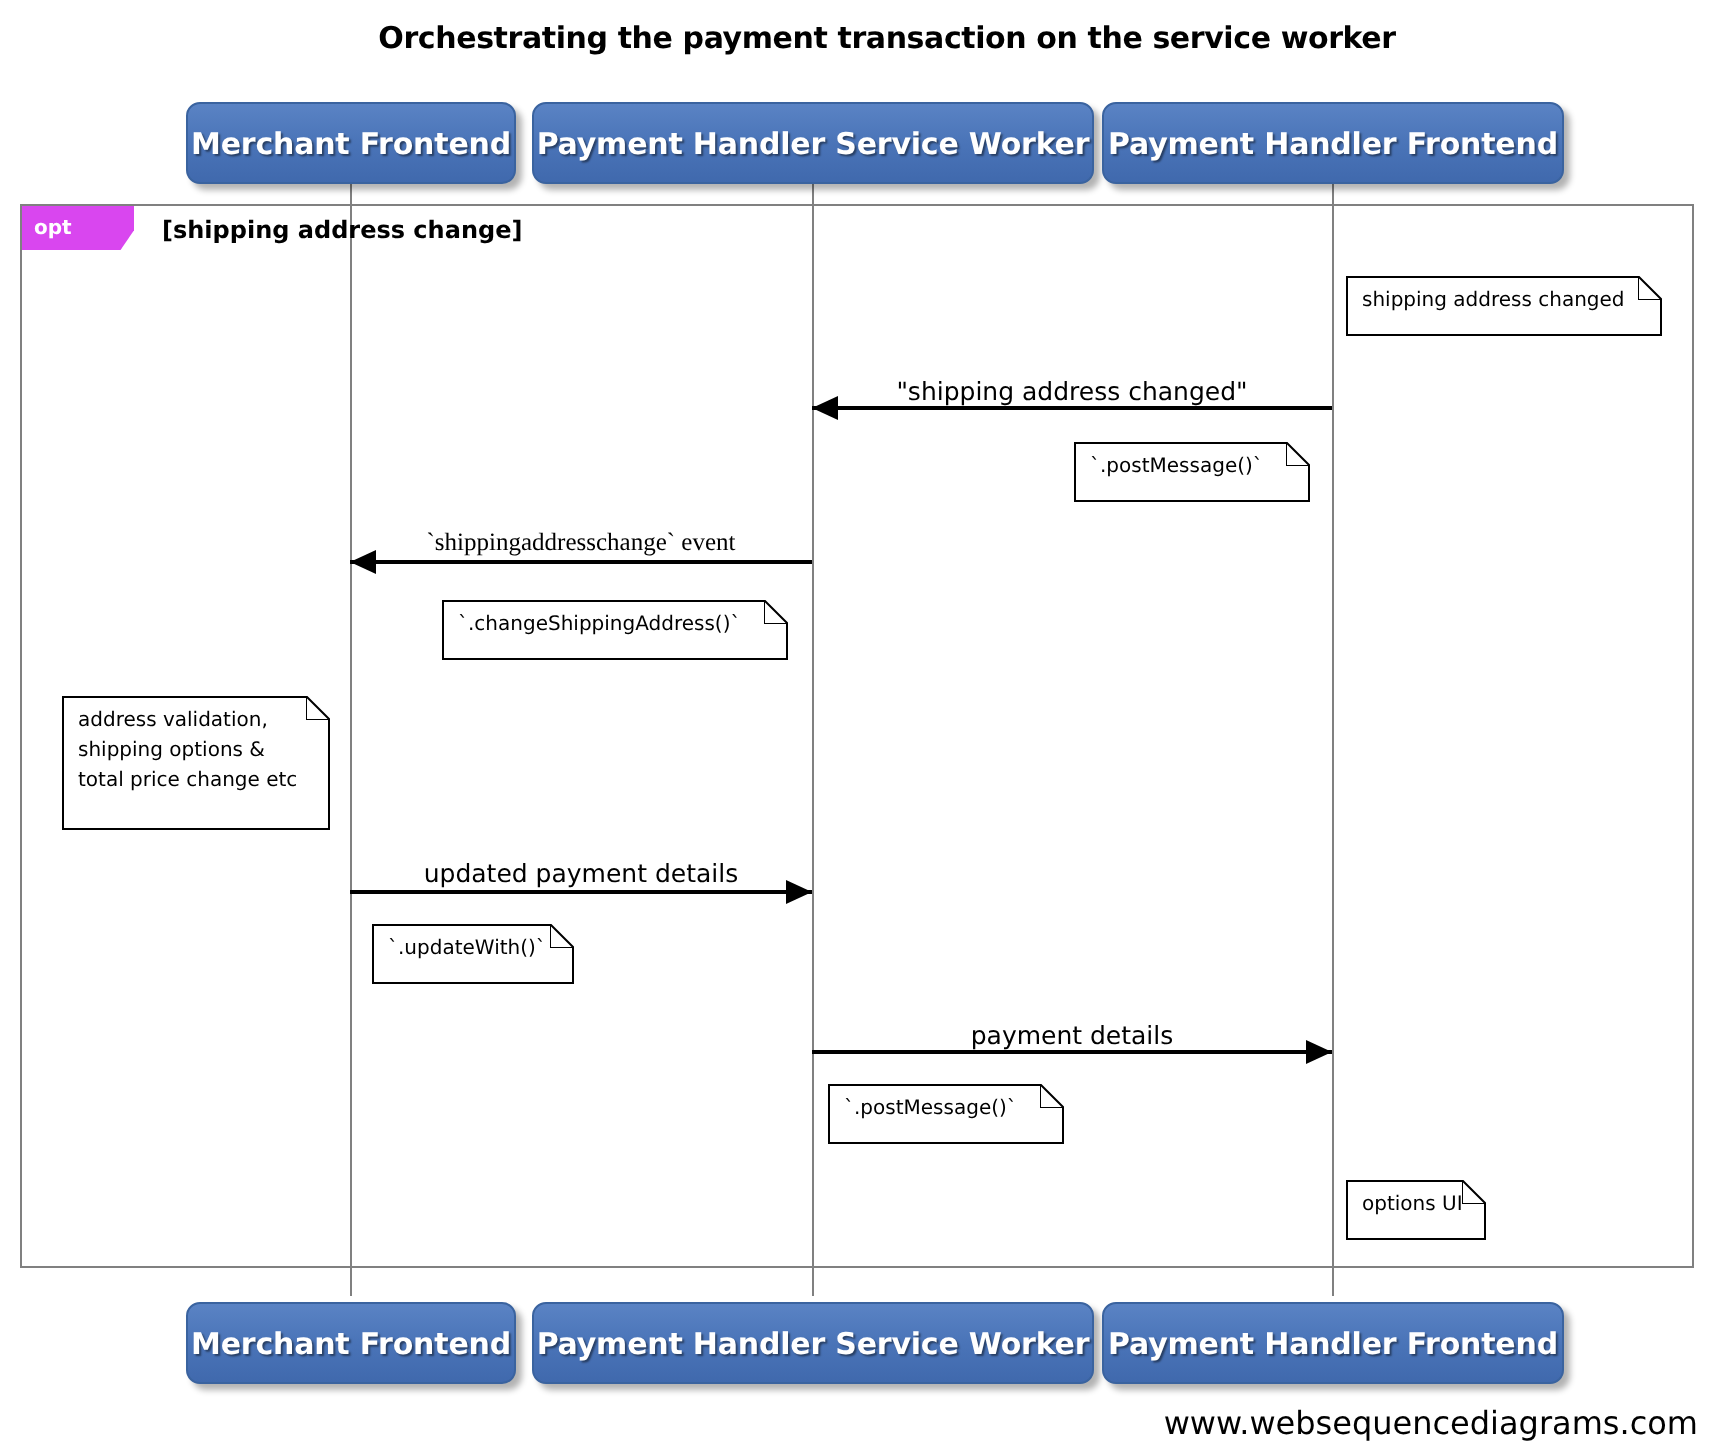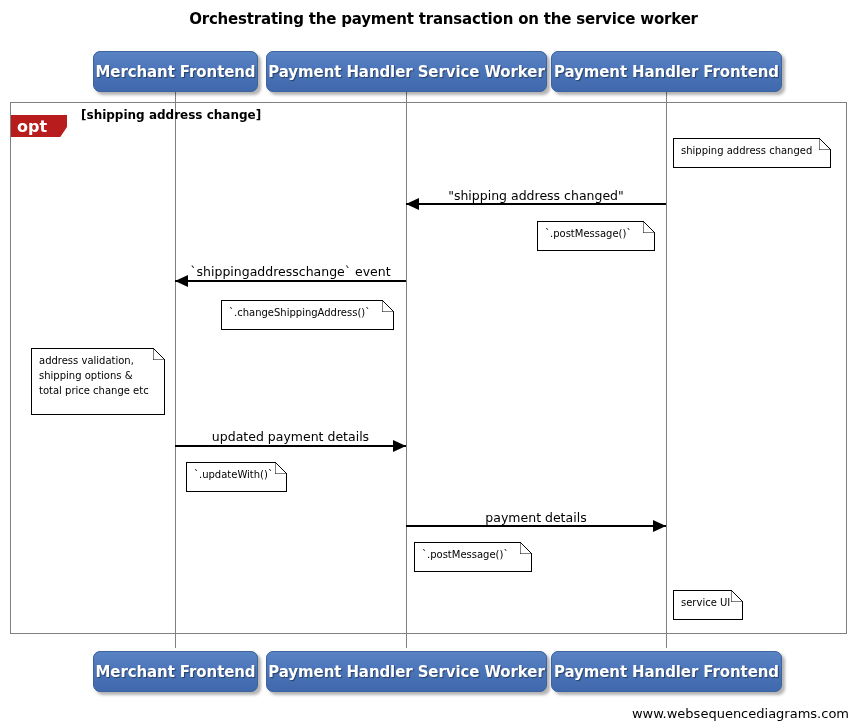--- a/index.html
+++ b/index.html
@@ -67,31 +67,30 @@
 
   
   .frame {
     position: absolute;
     box-sizing: border-box;
     border: 1px solid #808080;
     background: transparent;
   }
   .frame-tab {
     position: absolute;
-    background: #b91c1c;
+    background: #d946ef;
     color: #ffffff;
-    font-size: 16px;
+    font-size: 10px;
     font-weight: bold;
     display: flex;
     align-items: center;
     padding-left: 6px;
     box-sizing: border-box;
     -webkit-clip-path: polygon(0 0, 100% 0, 100% 55%, 88% 100%, 0 100%);
     clip-path: polygon(0 0, 100% 0, 100% 55%, 88% 100%, 0 100%);
-    margin-top: 12px;
   }
   .frame-guard {
     position: absolute;
     font-size: 12px;
     font-weight: bold;
     color: #000000;
     white-space: nowrap;
   }
 
   
@@ -142,21 +141,21 @@
     height: 12px;
     pointer-events: none;
   }
   .note-fold svg { display: block; }
 
   
   .footer {
     position: absolute;
     right: 12px;
     bottom: 6px;
-    font-size: 13px;
+    font-size: 16px;
     color: #000000;
     white-space: nowrap;
   }
 </style>
 </head>
 <body>
 
 <div id="canvas">
 
   <div class="diagram-title">Orchestrating the payment transaction on the service worker</div>
@@ -190,21 +189,21 @@
   <div class="msg-line" style="left:406px; top:203px; width:260px;"></div>
   <div class="arrowhead left" style="left:406px; top:198px;"></div>
 
   <div class="note" style="left:537px; top:221px; width:118px; height:30px;">`.postMessage()`</div>
   <div class="note-fold" style="left:643px; top:221px;">
     <svg width="12" height="12" viewBox="0 0 12 12">
       <path d="M0,0 L12,12 L0,12 Z" fill="#ffffff" stroke="#000000" stroke-width="1"></path>
     </svg>
   </div>
 
-  <div class="msg-label" style="left:175px; top:264px; width:231px;">`shippingaddresschange` event</div>
+  <div class="msg-label" style="left:175px; top:264px; width:231px;font-family:Liberation Serif, serif;">`shippingaddresschange` event</div>
   <div class="msg-line" style="left:175px; top:280px; width:231px;"></div>
   <div class="arrowhead left" style="left:175px; top:275px;"></div>
 
   <div class="note" style="left:221px; top:300px; width:173px; height:30px;">`.changeShippingAddress()`</div>
   <div class="note-fold" style="left:382px; top:300px;">
     <svg width="12" height="12" viewBox="0 0 12 12">
       <path d="M0,0 L12,12 L0,12 Z" fill="#ffffff" stroke="#000000" stroke-width="1"></path>
     </svg>
   </div>
 
@@ -232,21 +231,21 @@
   <div class="msg-line" style="left:406px; top:525px; width:260px;"></div>
   <div class="arrowhead right" style="left:653px; top:520px;"></div>
 
   <div class="note" style="left:414px; top:542px; width:118px; height:30px;">`.postMessage()`</div>
   <div class="note-fold" style="left:520px; top:542px;">
     <svg width="12" height="12" viewBox="0 0 12 12">
       <path d="M0,0 L12,12 L0,12 Z" fill="#ffffff" stroke="#000000" stroke-width="1"></path>
     </svg>
   </div>
 
-  <div class="note" style="left:673px; top:590px; width:70px; height:30px;">service UI</div>
+  <div class="note" style="left:673px; top:590px; width:70px; height:30px;">options UI</div>
   <div class="note-fold" style="left:731px; top:590px;">
     <svg width="12" height="12" viewBox="0 0 12 12">
       <path d="M0,0 L12,12 L0,12 Z" fill="#ffffff" stroke="#000000" stroke-width="1"></path>
     </svg>
   </div>
 
   <div class="participant" style="left:93px; top:651px; width:165px; height:41px;">
     <span>Merchant Frontend</span>
   </div>
   <div class="participant" style="left:266px; top:651px; width:281px; height:41px;">

